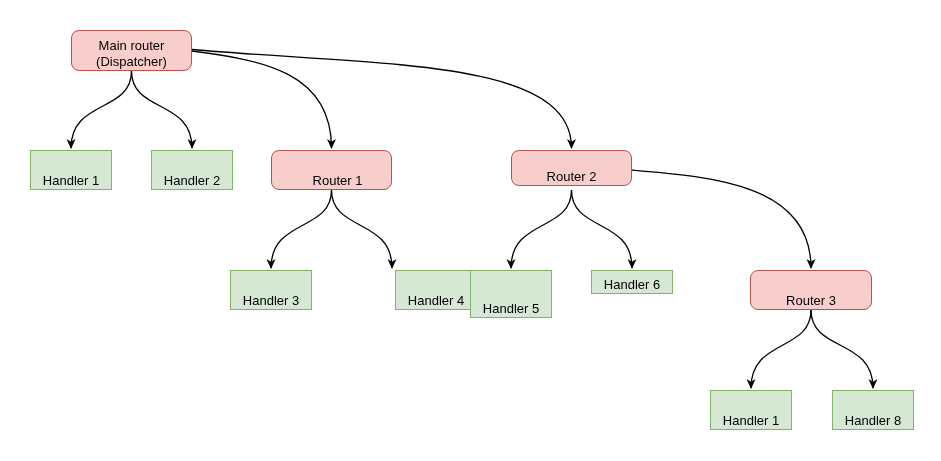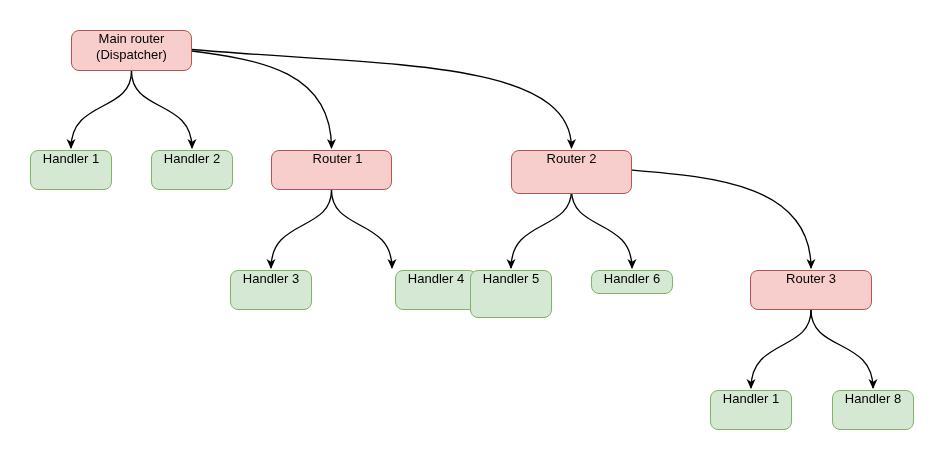--- a/index.html
+++ b/index.html
@@ -19,47 +19,47 @@
   .edge {
     fill: none;
     stroke: var(--edge-color, #000000);
     stroke-width: 1.3;
     marker-end: url(#arrowhead);
   }
   .arrow-fill { fill: var(--edge-color, #000000); }
   .node {
     position: absolute;
     display: flex;
-    align-items: flex-start;
+    align-items: flex-end;
     justify-content: center;
     text-align: center;
     box-sizing: border-box;
     font-size: 13px;
     color: #000000;
   }
   .node .lbl {
     white-space: pre-line;
     line-height: 16px;
   }
   .router {
     background: var(--router-fill, #f8cecc);
     border: 1.3px solid var(--router-stroke, #b85450);
     border-radius: 8px;
   }
   .handler {
     background: var(--handler-fill, #d5e8d4);
     border: 1.3px solid var(--handler-stroke, #82b366);
-    border-radius: 8px;
+    border-radius: 0;
   }
   
   .pos-main { left: 71px;  top: 30px;  width: 121px; height: 41px; }
   .pos-h1   { left: 30px;  top: 150px; width: 82px;  height: 40px; }
   .pos-h2   { left: 151px; top: 150px; width: 82px;  height: 40px; }
   .pos-r1   { left: 271px; top: 150px; width: 121px; height: 40px; padding-left: 12px; }
-  .pos-r2   { left: 511px; top: 150px; width: 121px; height: 44px; }
+  .pos-r2   { left: 511px; top: 150px; width: 121px; height: 36px; }
   .pos-h3   { left: 230px; top: 270px; width: 82px;  height: 40px; }
   .pos-h4   { left: 351px; top: 270px; width: 82px;  height: 40px; margin-left: 44px; }
   .pos-h5   { left: 470px; top: 270px; width: 82px;  height: 48px; }
   .pos-h6   { left: 591px; top: 270px; width: 82px;  height: 24px; }
   .pos-r3   { left: 750px; top: 270px; width: 122px; height: 40px; }
   .pos-h7   { left: 710px; top: 390px; width: 82px;  height: 40px; }
   .pos-h8   { left: 832px; top: 390px; width: 82px;  height: 40px; }
 </style>
 </head>
 <body>

